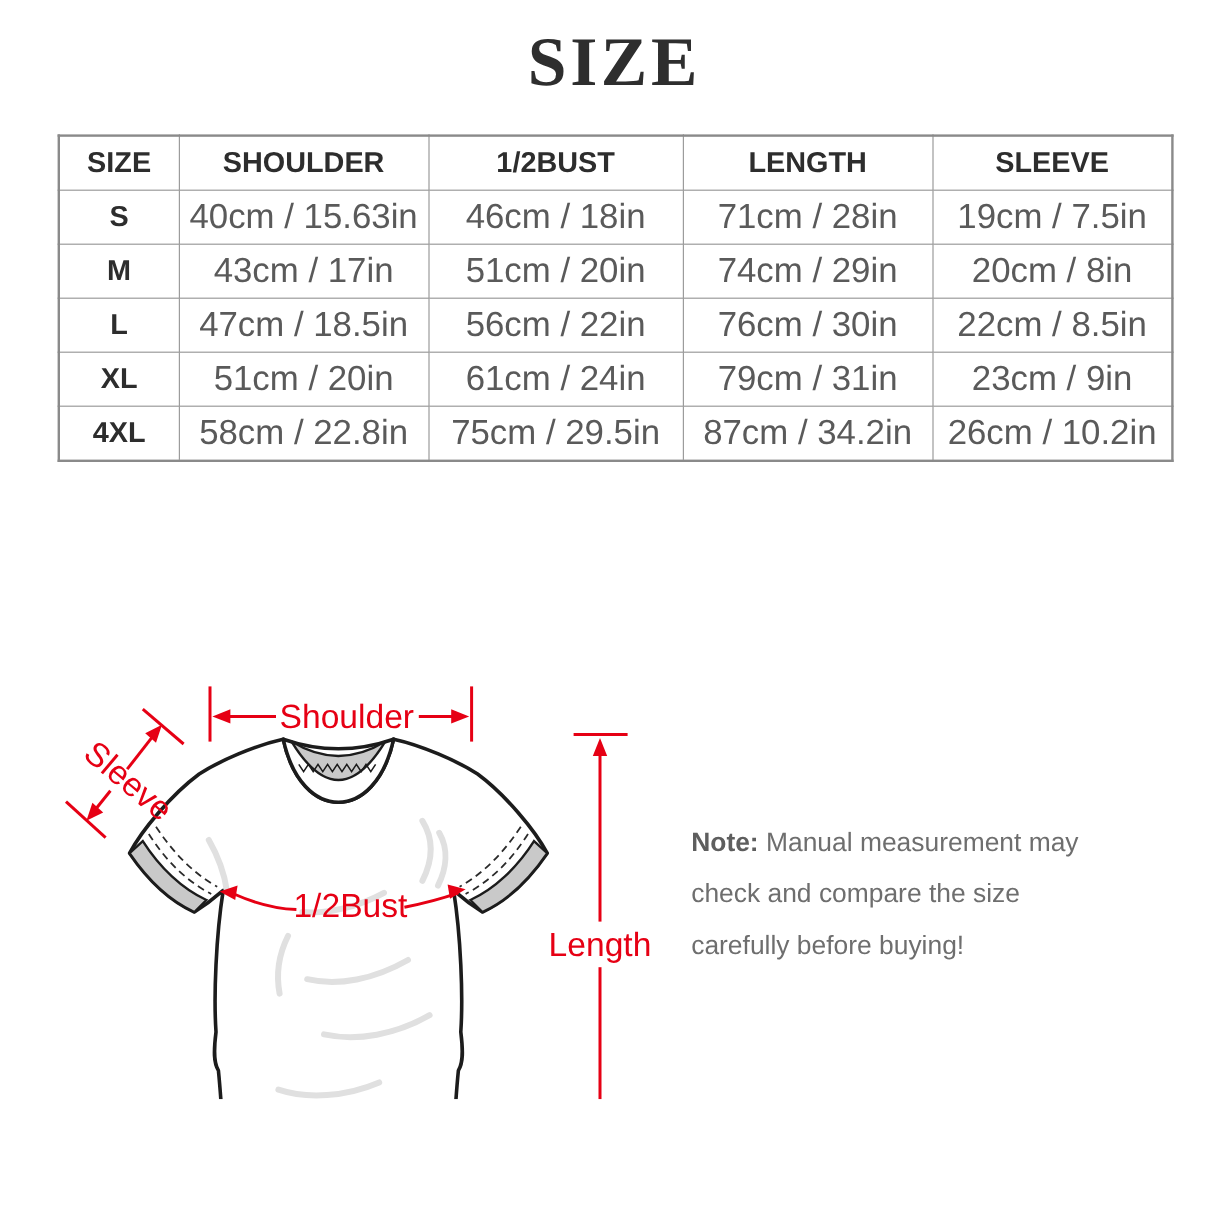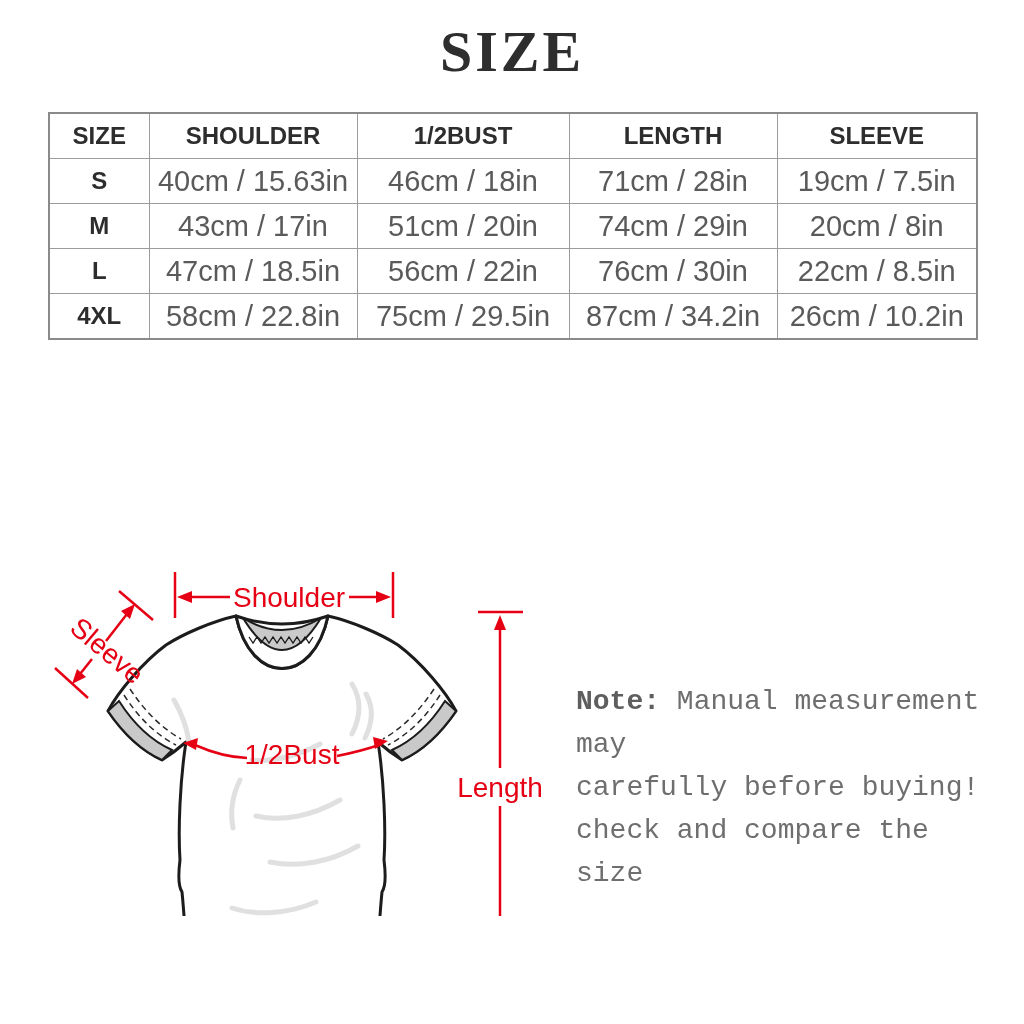--- a/index.html
+++ b/index.html
@@ -9,22 +9,22 @@
         font-family:"Liberation Serif", serif;font-weight:bold;font-size:58px;letter-spacing:3px;
         color:#2e2e2e;}
   table.size-table{position:absolute;left:48px;top:112px;width:928px;border-collapse:collapse;
         table-layout:fixed;border:2px solid #8a8a8a;}
   table.size-table th,table.size-table td{border:1px solid #9c9c9c;text-align:center;
         vertical-align:middle;height:44px;padding:0;}
   table.size-table th{font-size:24px;font-weight:bold;color:#2d2d2d;}
   table.size-table td{font-size:29px;color:#5a5a5a;}
   table.size-table td.size-cell{font-size:24px;font-weight:bold;color:#2d2d2d;}
   .diagram-svg{position:absolute;left:0;top:0;width:1024px;height:1024px;}
-  .note{position:absolute;left:576px;top:680px;width:420px;font-size:28px;line-height:43px;
-        color:#6e6e6e;font-family:Liberation Mono, monospace;}
+  .note{position:absolute;left:576px;top:680px;width:420px;font-size:22px;line-height:43px;
+        color:#6e6e6e;}
   .note b{color:#5e5e5e;font-weight:bold;}
   .shirt-line{fill:none;stroke:#1c1c1c;stroke-width:3;stroke-linejoin:round;stroke-linecap:round;}
   .wrinkle{fill:none;stroke:#e0e0e0;stroke-width:5;stroke-linecap:round;}
   .stitch{fill:none;stroke:#2b2b2b;stroke-width:1.5;stroke-dasharray:6 4;}
   .dim-line{fill:none;stroke:#e60014;stroke-width:2.5;}
   .dim-label{fill:#e60014;font-size:28px;font-family:"Liberation Sans",sans-serif;}
   .dim-head{fill:#e60014;stroke:none;}
 </style>
 </head>
 <body>
@@ -64,20 +64,27 @@
         <td>51cm / 20in</td>
         <td>74cm / 29in</td>
         <td>20cm / 8in</td>
       </tr>
       <tr>
         <td class="size-cell">L</td>
         <td>47cm / 18.5in</td>
         <td>56cm / 22in</td>
         <td>76cm / 30in</td>
         <td>22cm / 8.5in</td>
+      </tr>
+      <tr>
+        <td class="size-cell">XL</td>
+        <td>51cm / 20in</td>
+        <td>61cm / 24in</td>
+        <td>79cm / 31in</td>
+        <td>23cm / 9in</td>
       </tr>
       <tr>
         <td class="size-cell">4XL</td>
         <td>58cm / 22.8in</td>
         <td>75cm / 29.5in</td>
         <td>87cm / 34.2in</td>
         <td>26cm / 10.2in</td>
       </tr>
     </tbody>
   </table>
@@ -167,17 +174,17 @@
       <line class="dim-line" x1="500" y1="628" x2="500" y2="768"></line>
       <text class="dim-label" x="500" y="797" text-anchor="middle">Length</text>
       <line class="dim-line" x1="500" y1="806" x2="500" y2="942"></line>
       <polygon class="dim-head" points="500,955 494,940 506,940"></polygon>
       <line class="dim-line" x1="478" y1="958" x2="523" y2="958"></line>
     </g>
   </svg>
 
   <div class="note">
     <div class="note-line"><b>Note:</b> <span>Manual measurement may</span></div>
+    <div class="note-line">check and compare the size</div>
     <div class="note-line">carefully before buying!</div>
-    <div class="note-line">check and compare the size</div>
   </div>
 
 </div>
 
 </body></html>

